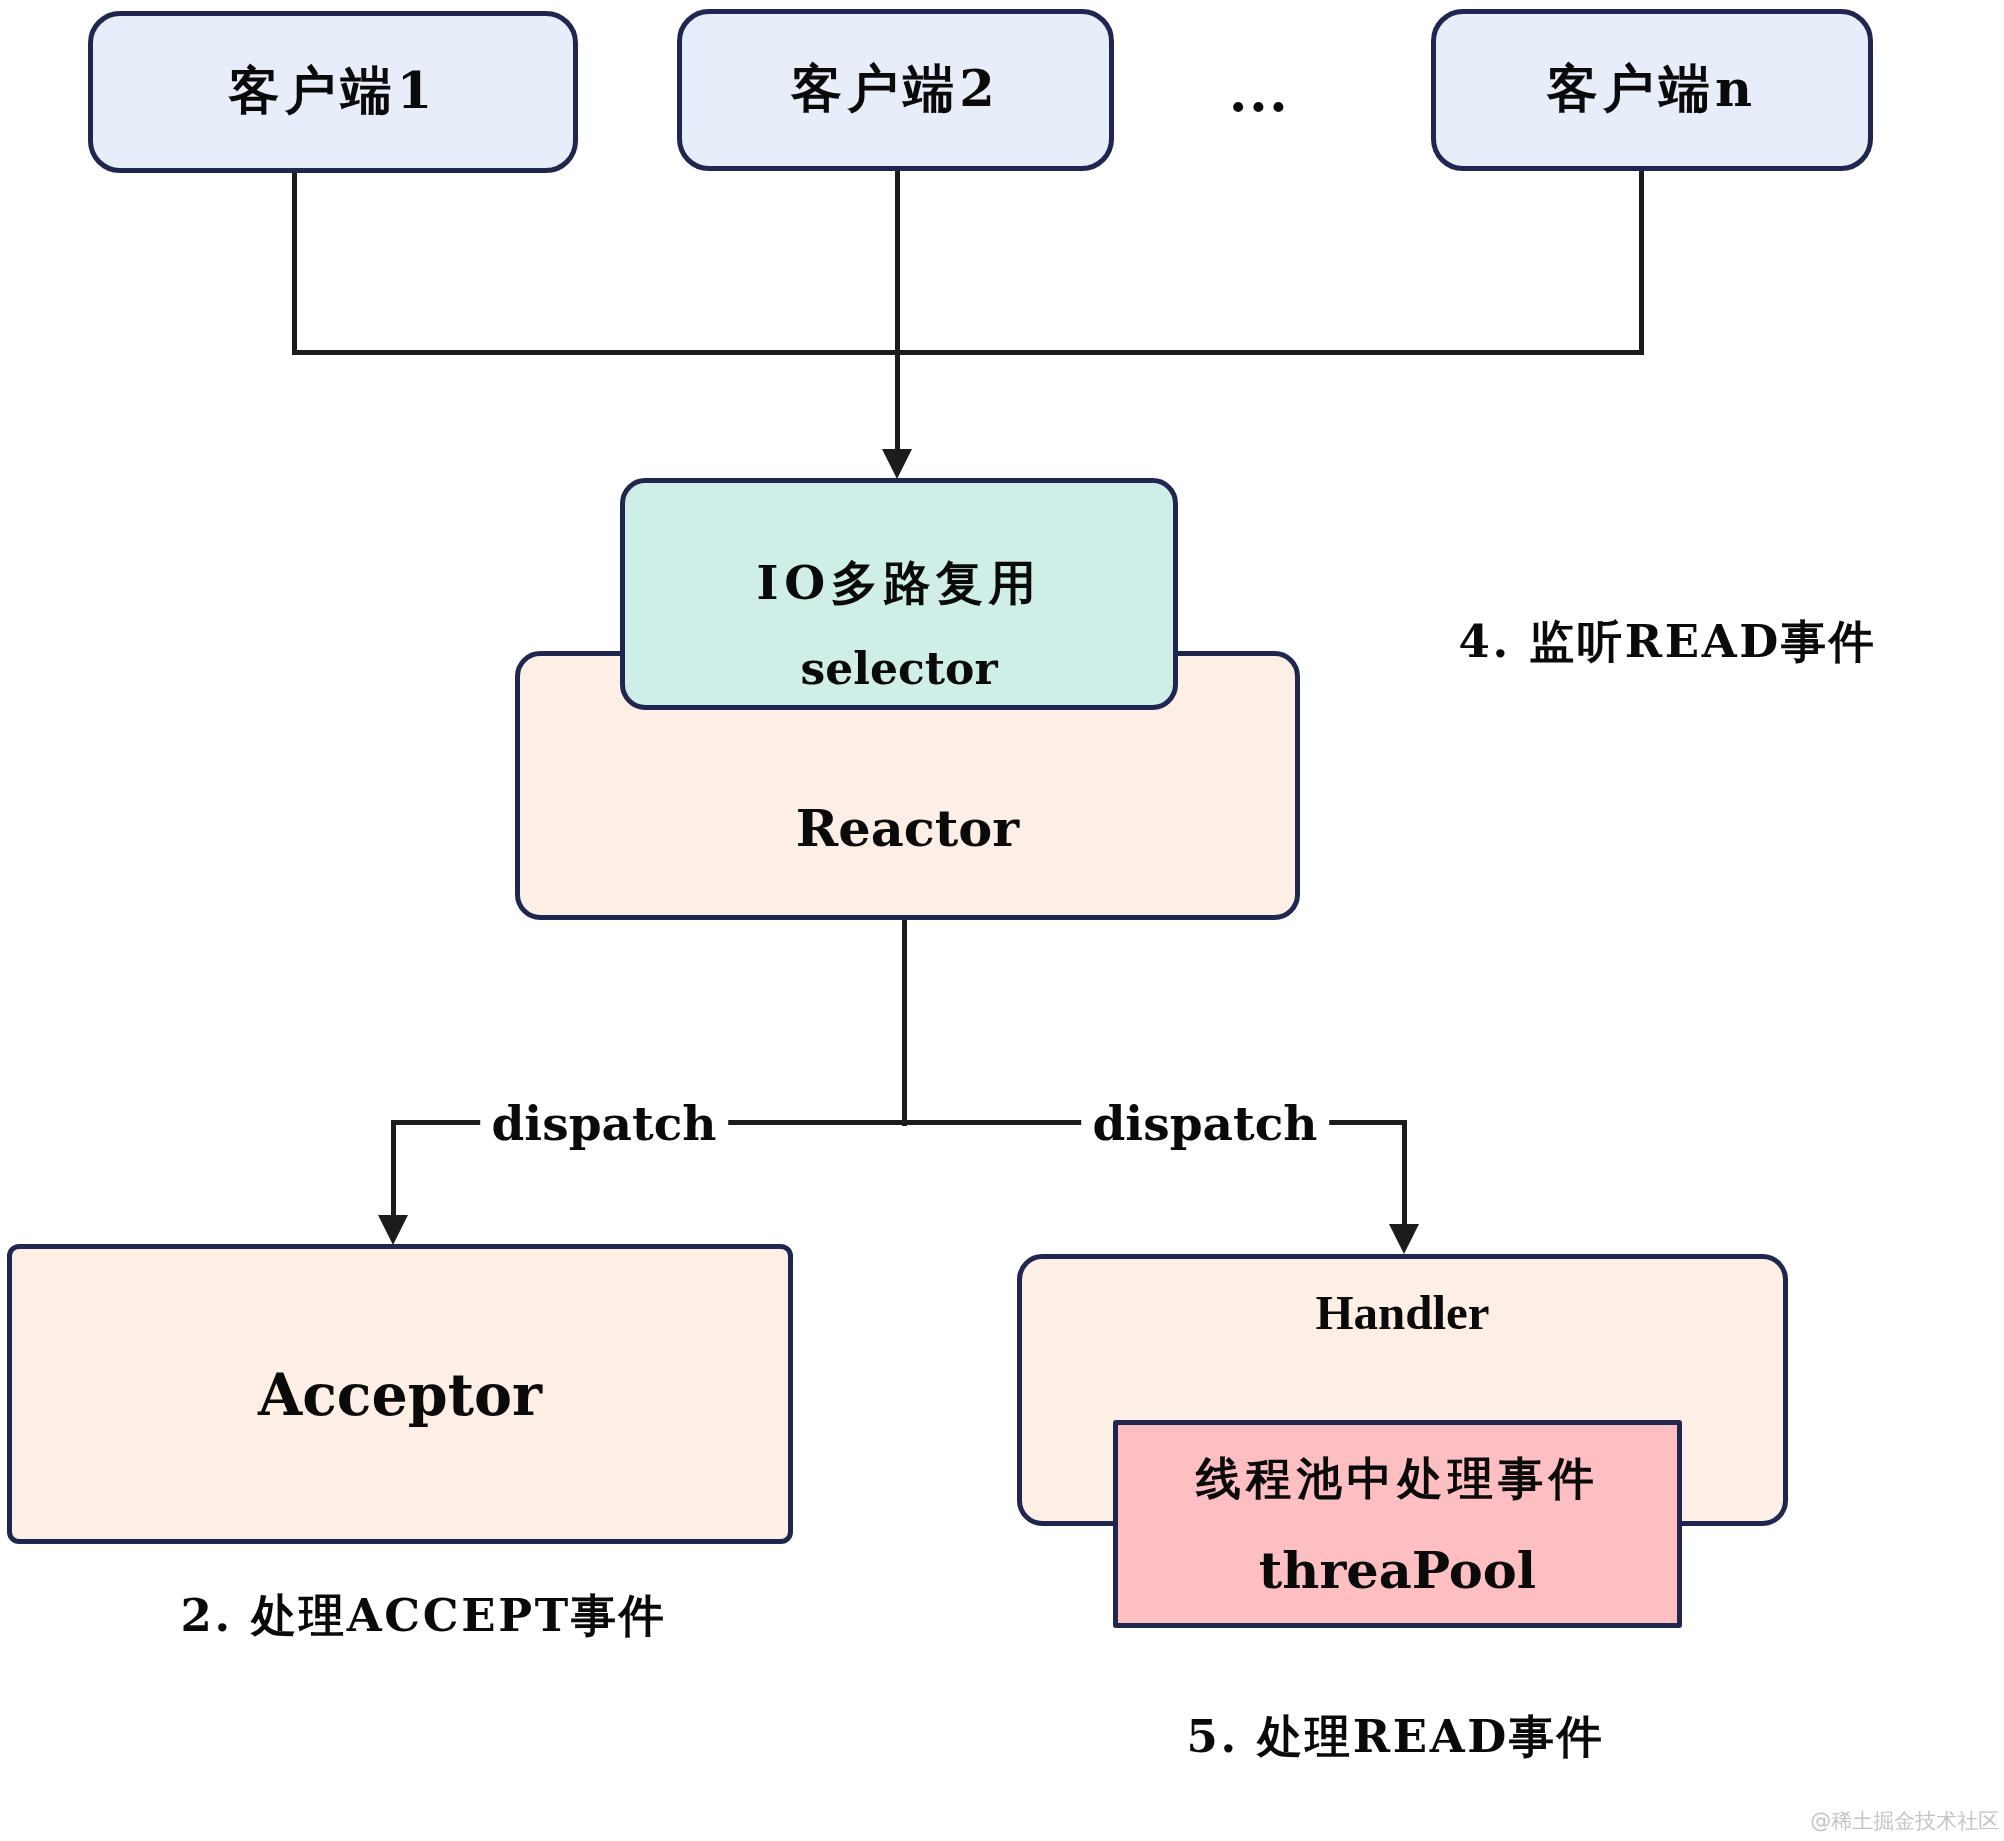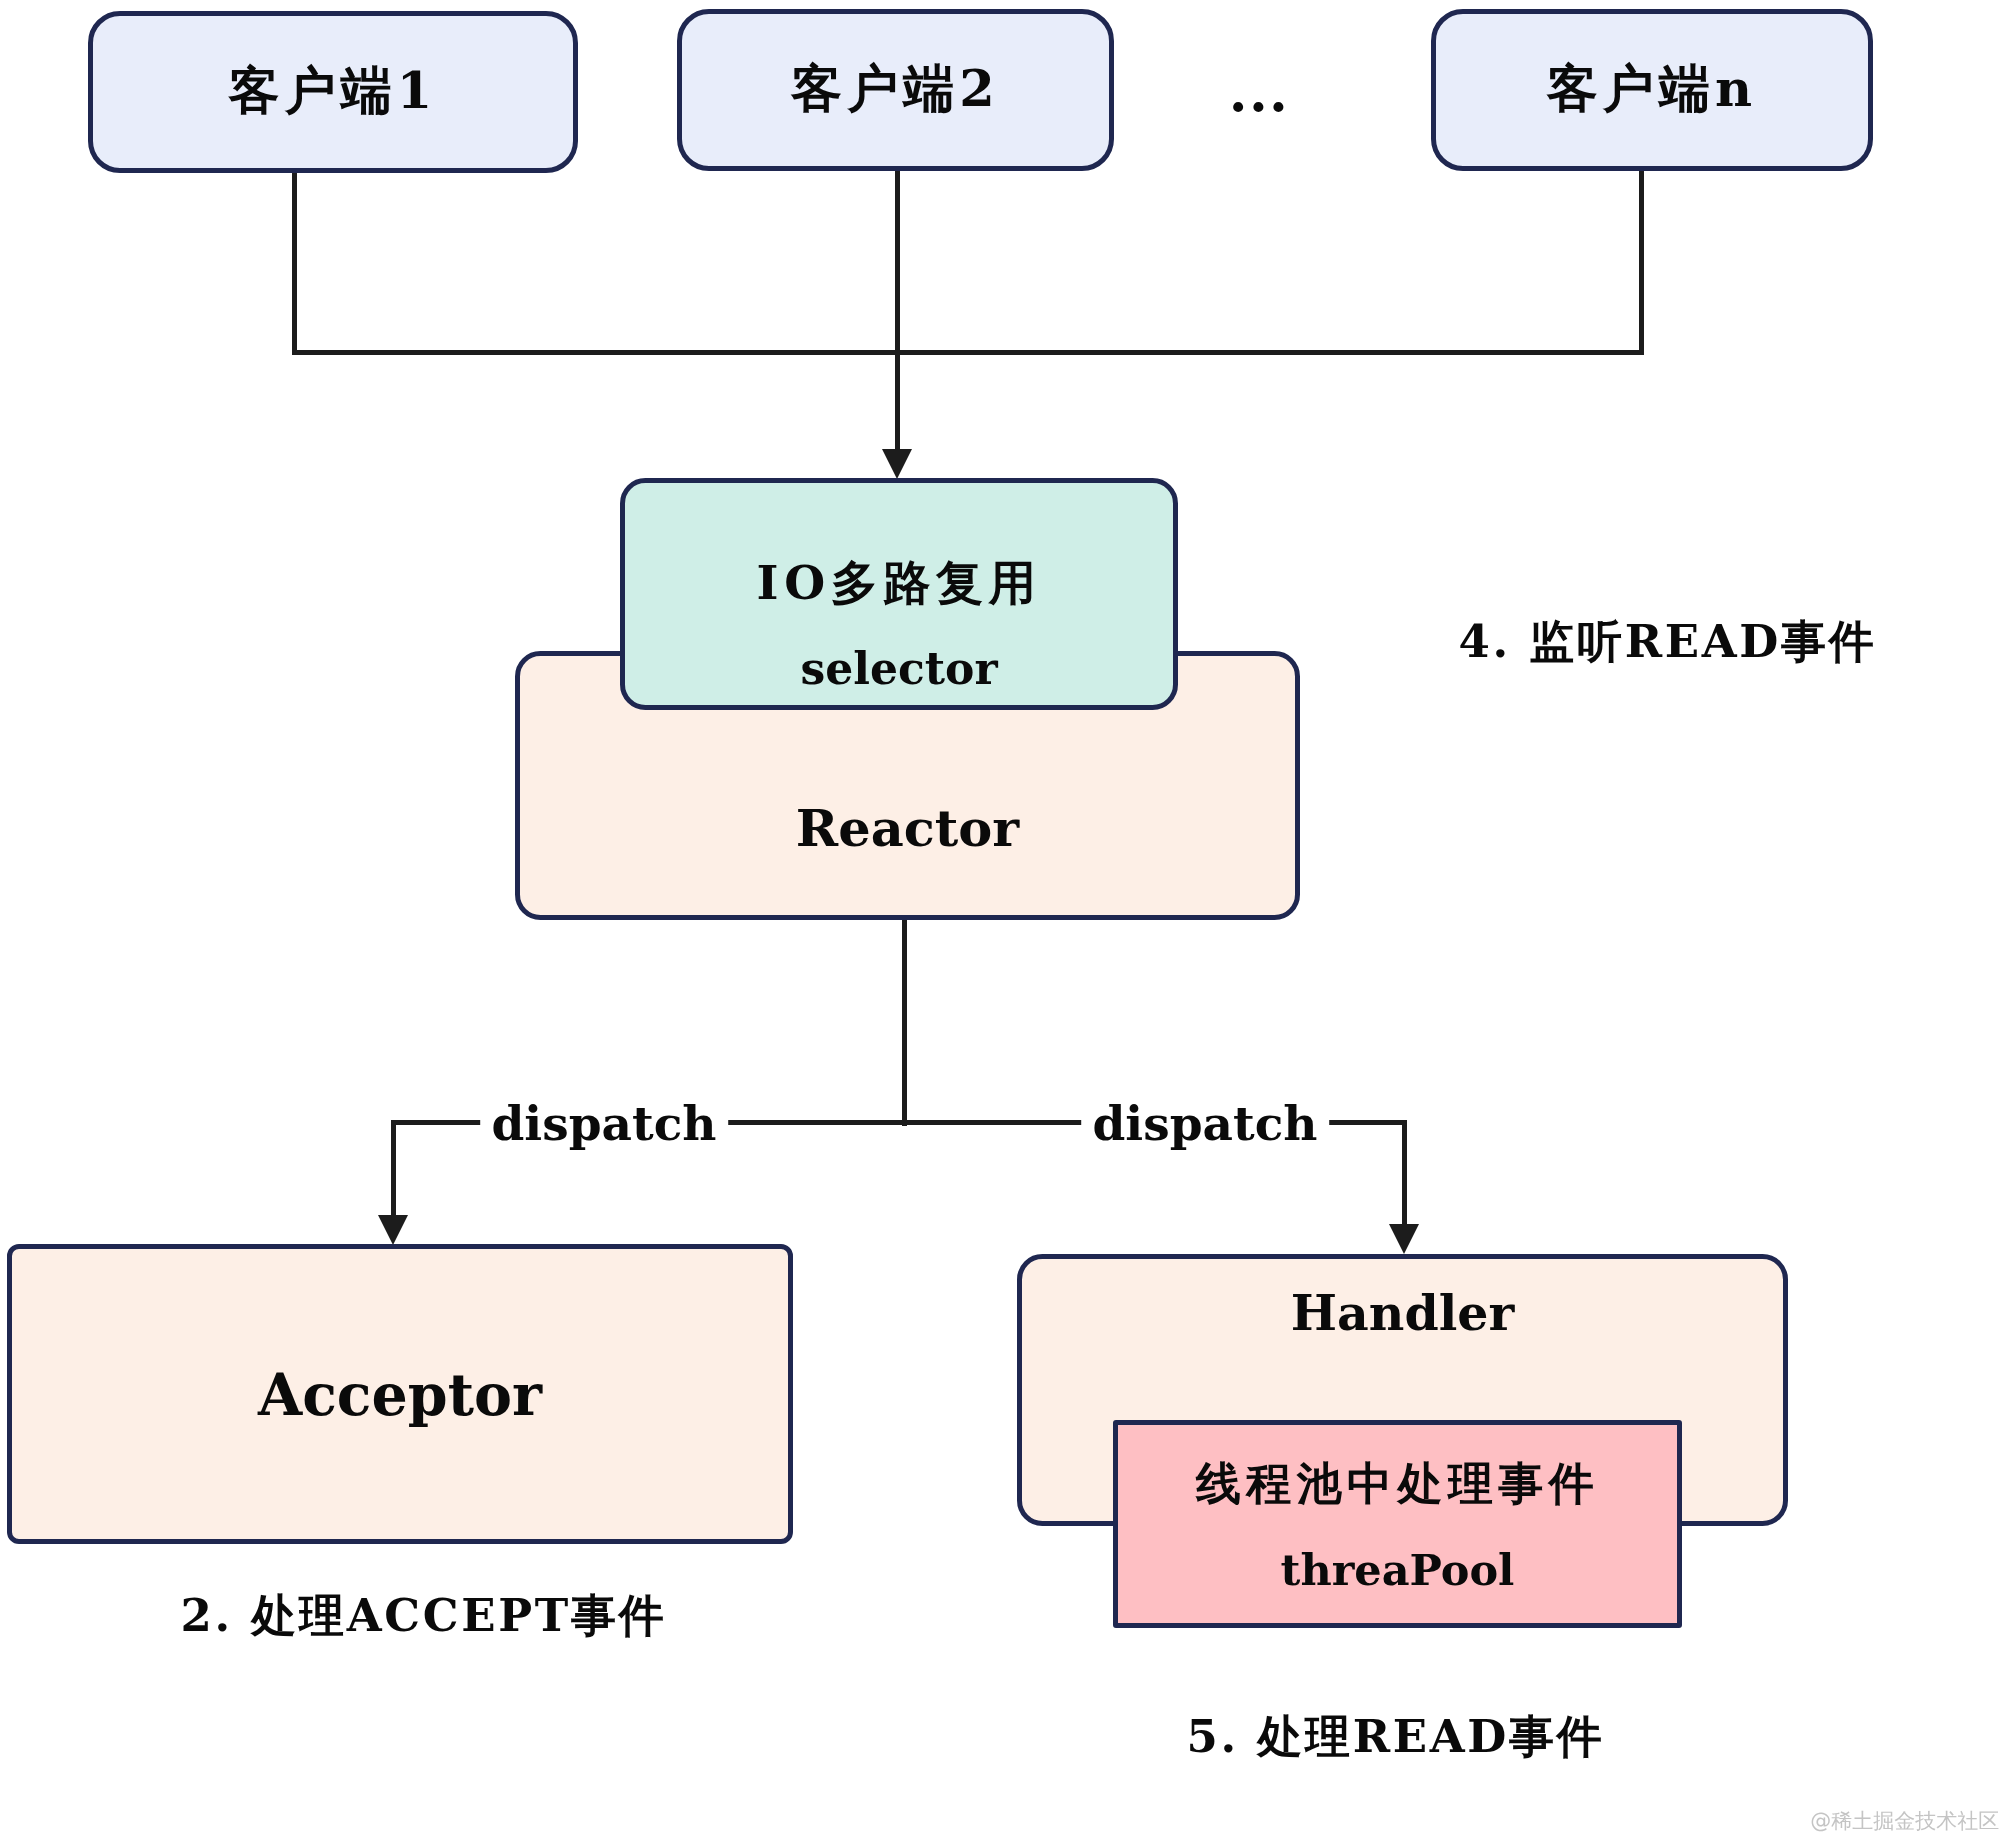--- a/index.html
+++ b/index.html
@@ -60,29 +60,30 @@
     font-size:57px;
     z-index:2;
   }
   .handler{
     background:var(--peach-fill);
     border-radius:25.4px;
     justify-content:flex-start;
     padding-top:25px;
     font-size:49px;
     z-index:2;
+    font-family:Liberation Serif, serif;
   }
   .threadpool{
     background:var(--pool-fill);
     border-radius:3px;
     gap:31px;
     z-index:3;
   }
   .threadpool .cn{font-size:45px;letter-spacing:0.12em;}
-  .threadpool .en{font-size:43px;}
+  .threadpool .en{font-size:51px;}
   .hline,.vline{position:absolute;background:var(--line);z-index:1;}
   .arrow-down{
     position:absolute;
     width:0;height:0;
     border-left:15.5px solid transparent;
     border-right:15.5px solid transparent;
     border-top:30px solid var(--line);
     z-index:1;
   }
   .line-label{

